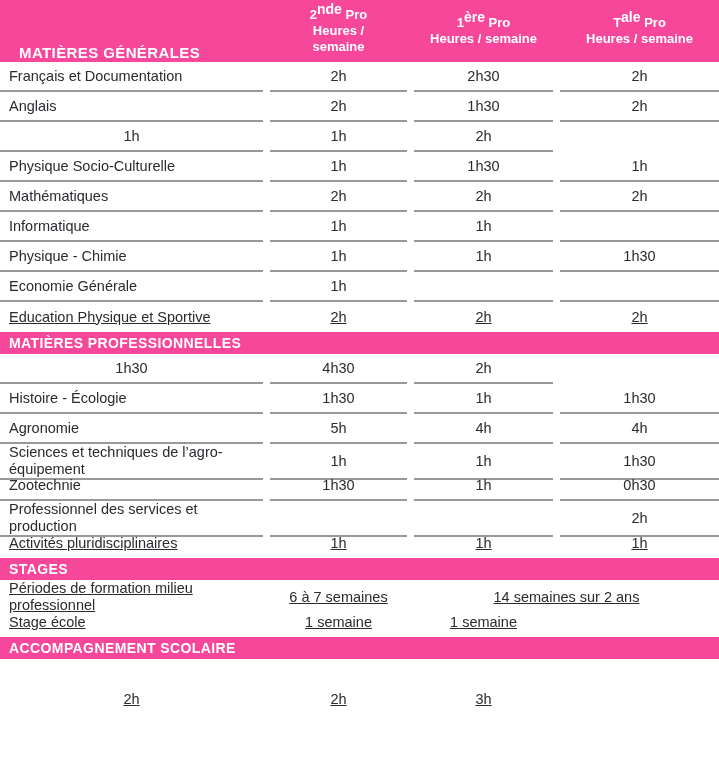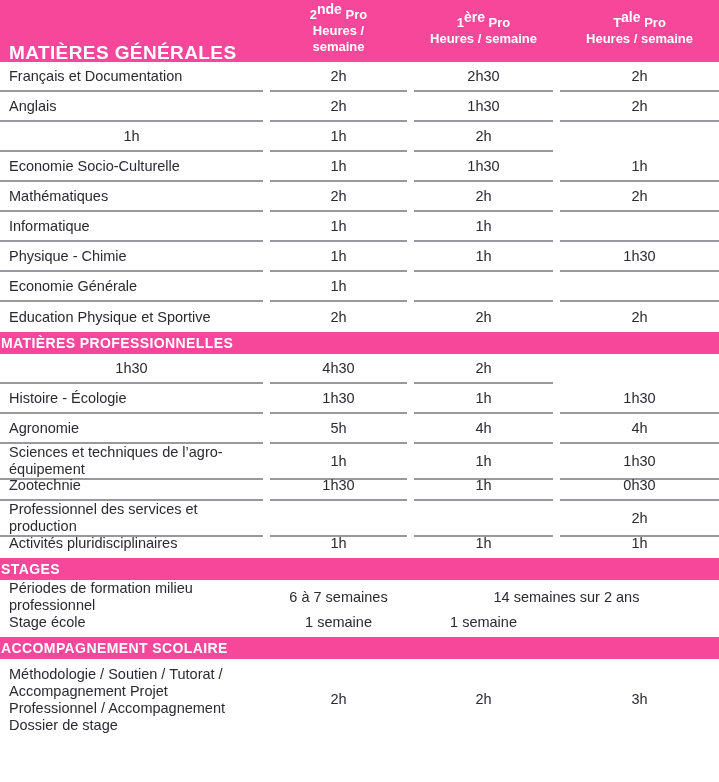--- a/index.html
+++ b/index.html
@@ -22,50 +22,50 @@
     height: 62px;
     color: #ffffff;
   }
   .hc {
     display: flex; align-items: center; justify-content: center;
     text-align: center;
     font-weight: 700; font-size: 13px; line-height: 16px;
   }
   .hc1 {
     justify-content: flex-start;
-    padding-left: 9px;
-    font-size: 19px;
+    padding-left: 19px;
+    font-size: 15px;
     letter-spacing: 0.4px;
     margin-top: 44px;
   }
   sup { font-size: 14px; line-height: 0; vertical-align: super; text-align: center; }
   
   .bar {
     background: #F6479B;
     height: 22px;
     color: #ffffff;
     font-weight: 700; font-size: 14px;
     letter-spacing: 0.4px;
     display: flex; align-items: center;
-    padding-left: 1px;
+    padding-left: 9px;
   }
   
   .row .cell {
     border-bottom: 2px solid #98989D;
     display: flex; align-items: center; justify-content: center;
     font-size: 14.5px; line-height: 17px;
     text-align: center;
   }
   .row .label {
     justify-content: flex-start;
     text-align: left;
     padding-left: 9px;
     padding-right: 4px;
   }
-  .row.nodiv .cell { border-bottom: none; }
+  .row.nodiv .cell { border-bottom: none; text-decoration: underline; }
   .h30 { height: 30px; border-radius: 7px; }
   .h41 { height: 27px; }
   .h81 { height: 81px; }
   .span2 { grid-column: 3 / 5; }
   .indent { padding-left: 12px; }
 </style>
 </head>
 <body>
 
 <div class="page">
@@ -104,21 +104,21 @@
     <div class="cell">2h</div>
     <div class="cell">1h30</div>
     <div class="cell">2h</div>
   </div>
   <div class="row grid h30">
     <div class="cell">1h</div>
     <div class="cell">1h</div>
     <div class="cell">2h</div>
   </div>
   <div class="row grid h30">
-    <div class="cell label">Economie Socio-Culturelle</div>
+    <div class="cell label">Physique Socio-Culturelle</div>
     <div class="cell">1h</div>
     <div class="cell">1h30</div>
     <div class="cell">1h</div>
   </div>
   <div class="row grid h30">
     <div class="cell label">Mathématiques</div>
     <div class="cell">2h</div>
     <div class="cell">2h</div>
     <div class="cell">2h</div>
   </div>
@@ -201,19 +201,18 @@
   <div class="row grid h30 nodiv">
     <div class="cell label">Stage école</div>
     <div class="cell">1 semaine</div>
     <div class="cell">1 semaine</div>
     <div class="cell"></div>
   </div>
 
   <div class="bar">ACCOMPAGNEMENT SCOLAIRE</div>
 
   <div class="row grid h81 nodiv">
-    <div class="cell label indent">Méthodologie / Soutien / Tutorat / Accompagnement Projet Professionnel / Accompagnement Dossier de stage</div>
     <div class="cell">2h</div>
     <div class="cell">2h</div>
     <div class="cell">3h</div>
   </div>
 
 </div>
 
 </body></html>

